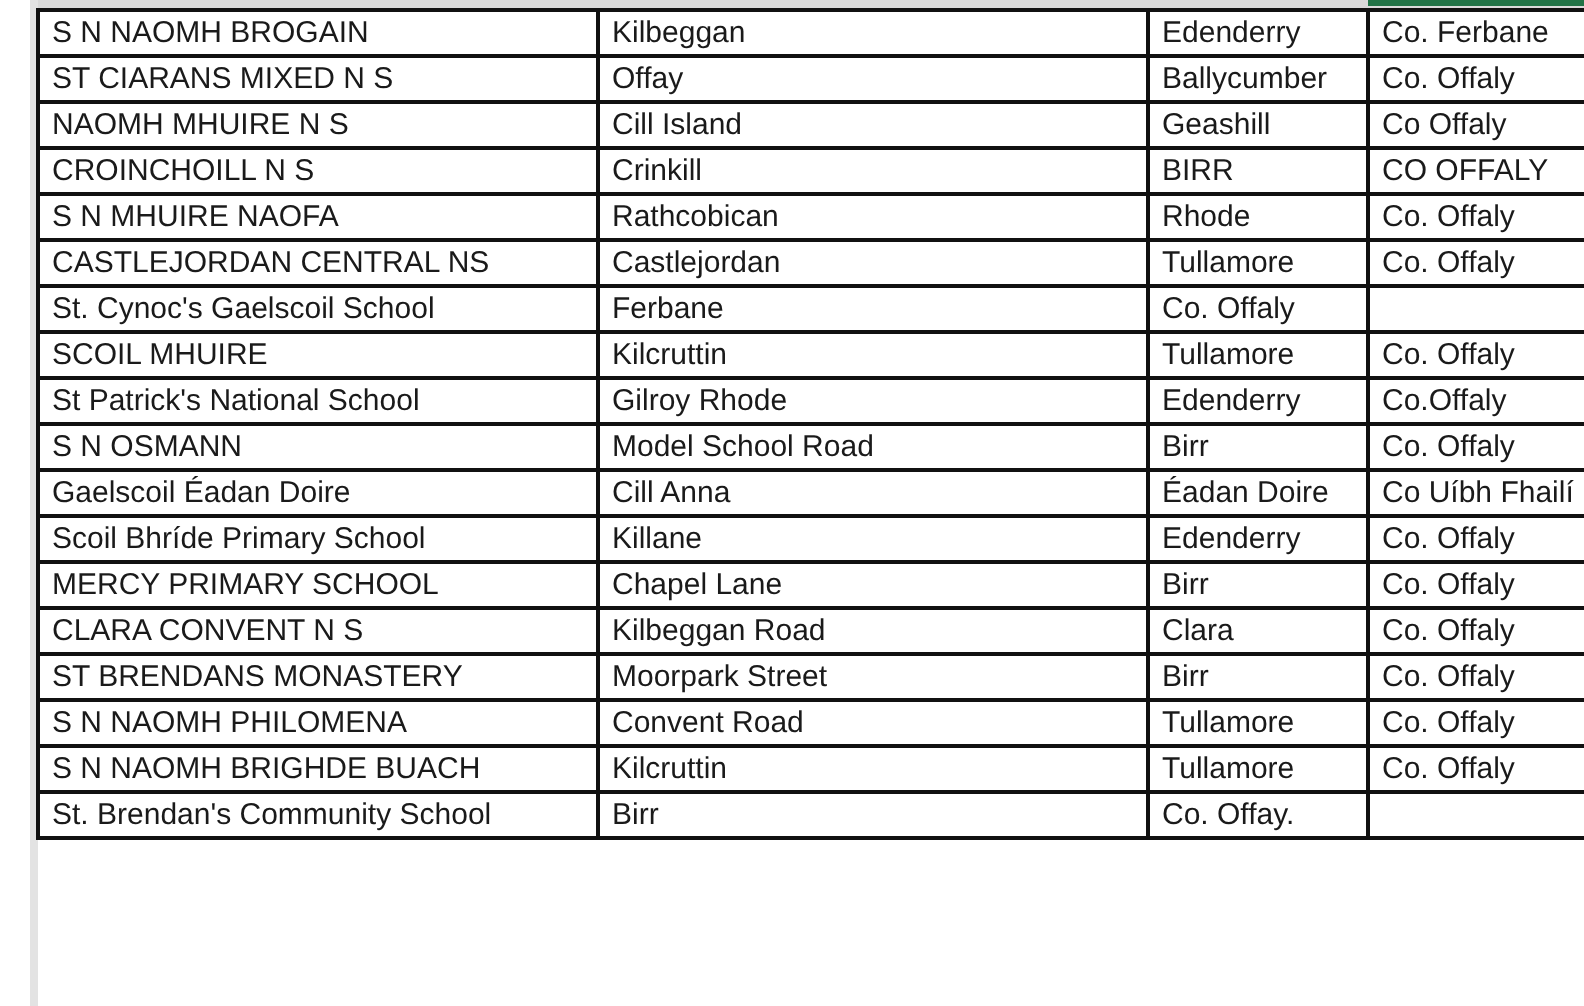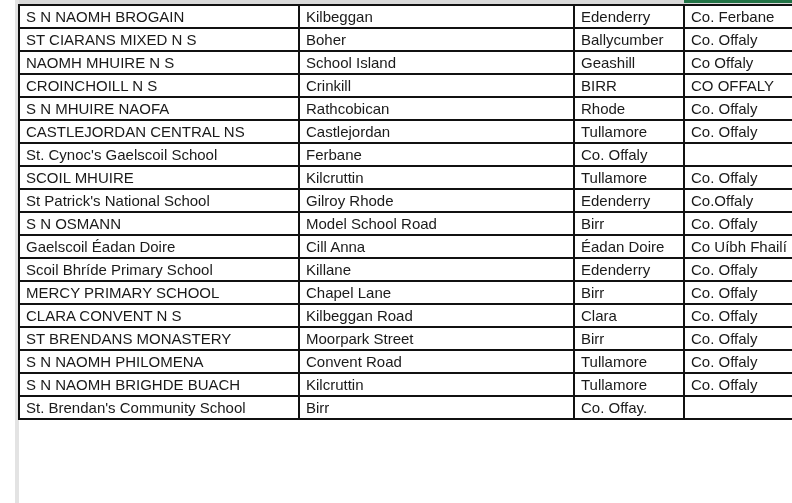--- a/index.html
+++ b/index.html
@@ -63,28 +63,28 @@
     <tbody id="grid-body">
   <tr>
     <td>S N NAOMH BROGAIN</td>
     <td>Kilbeggan</td>
     <td>Edenderry</td>
     <td>Co. Ferbane</td>
   </tr>
 
   <tr>
     <td>ST CIARANS MIXED N S</td>
-    <td>Boher</td>
+    <td>Offay</td>
     <td>Ballycumber</td>
     <td>Co. Offaly</td>
   </tr>
 
   <tr>
     <td>NAOMH MHUIRE N S</td>
-    <td>School Island</td>
+    <td>Cill Island</td>
     <td>Geashill</td>
     <td>Co Offaly</td>
   </tr>
 
   <tr>
     <td>CROINCHOILL N S</td>
     <td>Crinkill</td>
     <td>BIRR</td>
     <td>CO OFFALY</td>
   </tr>

